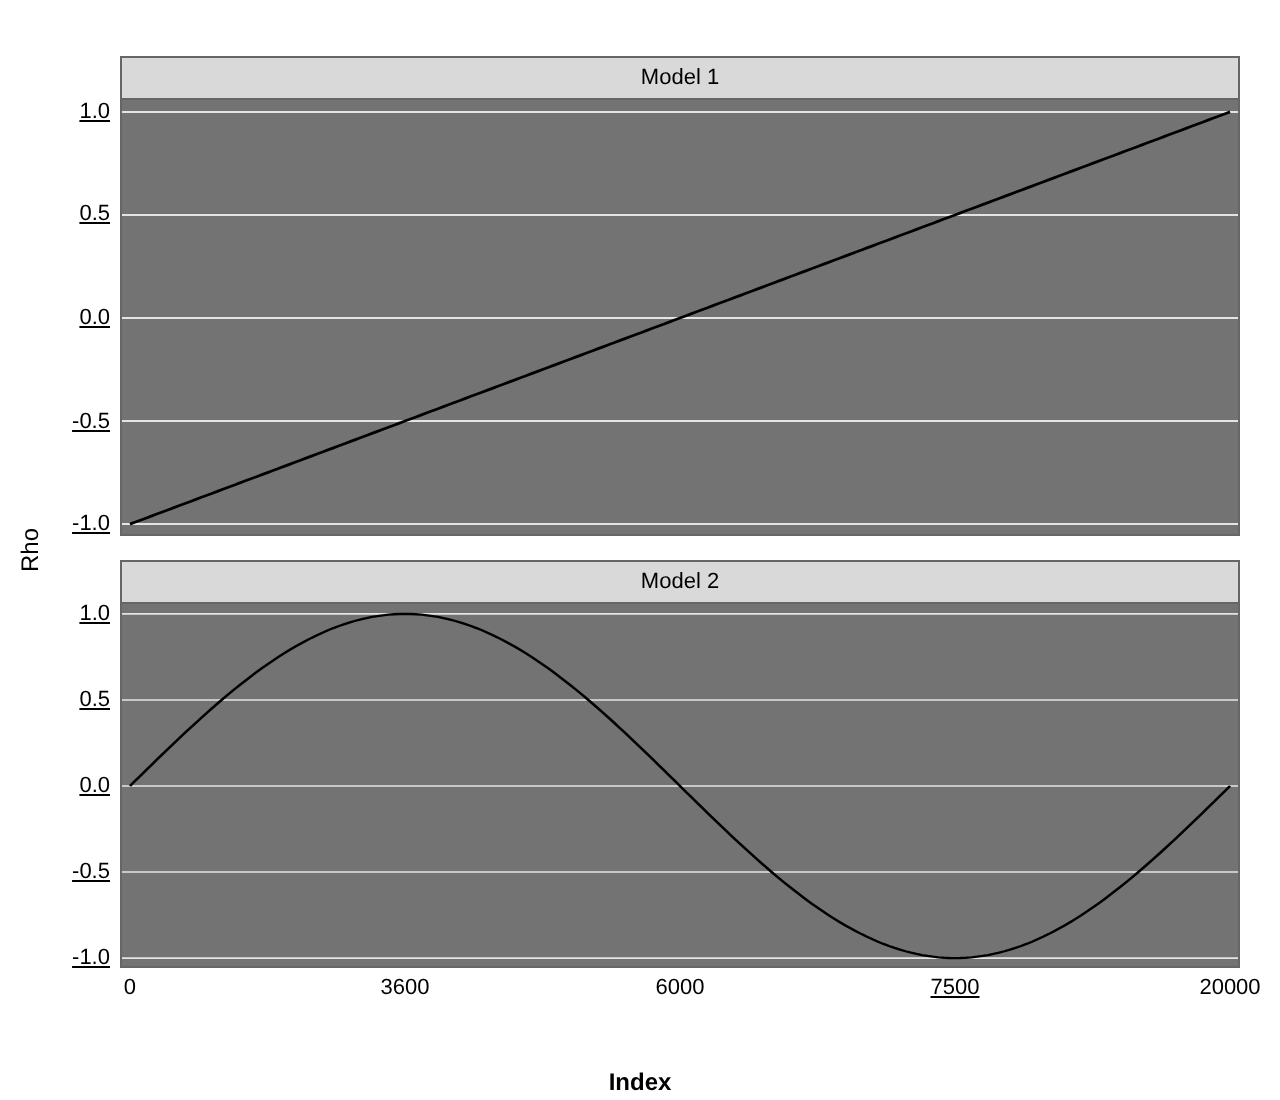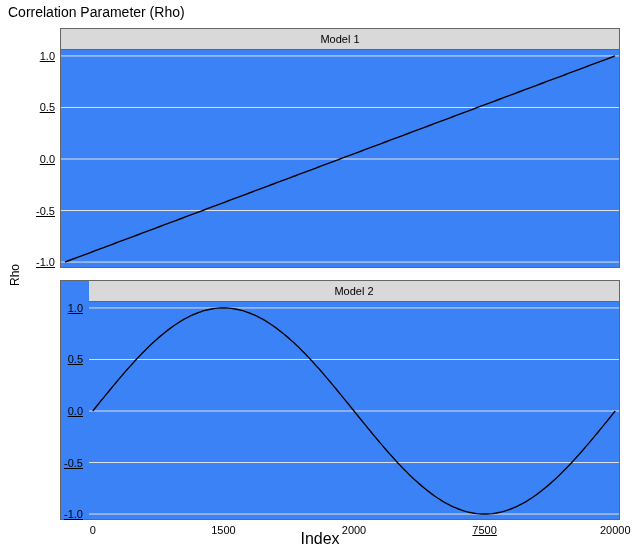--- a/index.html
+++ b/index.html
@@ -25,32 +25,33 @@
     top: 50%;
     transform: translateY(-50%) rotate(-90deg);
     transform-origin: center;
     font-size: 12px;
   }
   .xlabel {
     position: absolute;
     bottom: 2px;
     left: 50%;
     transform: translateX(-50%);
-    font-size: 16px;
+    font-size: 12px;
+    font-weight: bold;
   }
   .panel {
     position: absolute;
     left: 60px;
     width: 560px;
     border: 1px solid #666;
     box-sizing: border-box;
-    background: #3b82f6;
+    background: #737373;
   }
   .panel.top    { top: 28px;  height: 240px; }
-  .panel.bottom { top: 280px; height: 240px; padding-left: 28px; }
+  .panel.bottom { top: 280px; height: 204px; }
   .strip {
     height: 20px;
     background: #d9d9d9;
     border-bottom: 1px solid #666;
     font-size: 11px;
     display: flex;
     align-items: center;
     justify-content: center;
   }
   .plot {
@@ -81,21 +82,20 @@
     padding-top: 4px;
     font-size: 11px;
     transform: translateX(-50%);
     white-space: nowrap;
   }
 </style>
 </head>
 <body>
 
 <div class="figure">
-  <div class="title">Correlation Parameter (Rho)</div>
   <div class="ylabel">Rho</div>
   <div class="xlabel">Index</div>
 
   <div class="panel top">
     <div class="strip">Model 1</div>
     <div class="plot">
       <svg viewBox="0 0 560 220" preserveAspectRatio="none">
         <g class="hgrid">
             <line x1="0" x2="560" y1="214" y2="214"></line>
             <line x1="0" x2="560" y1="162" y2="162"></line>
@@ -126,19 +126,19 @@
             <line x1="0" x2="560" y1="6" y2="6"></line>
           </g>
         <path class="series" d="M4 110 L6.76 106.73328105587466 L9.52 103.4697859689514 L12.28 100.21273541487452 L15.040000000000001 96.96534370931235 L17.8 93.73081563581599 L20.56 90.51234328308465 L23.32 87.31310289475958 L26.080000000000002 84.13625173485511 L28.84 80.98492497192015 L31.6 77.86223258500547 L34.36 74.77125629448969 L37.12 71.71504652079349 L39.88 68.69661937398283 L42.64 65.71895367723243 L45.4 62.78498802708714 L48.160000000000004 59.897617893421625 L50.92 57.05969276196137 L53.68 54.27401332218437 L56.44 51.54332870337842 L59.2 48.8703337615828 L61.96 46.25766642009043 L64.72 43.70790506613628 L67.48 41.22356600634021 L70.24 38.807100983416376 L73 36.46089475659906 L75.76 34.187262748173225 L78.52000000000001 31.988448758432213 L81.28 29.866622751317948 L84.03999999999999 27.823878712928206 L86.8 25.862232585005472 L89.56 23.98362027544559 L92.32000000000001 22.189895747790445 L95.08 20.48282919158987 L97.84 18.86410527543819 L100.6 17.335321484409747 L103.36 15.89798654353396 L106.12 14.55351892886597 L108.88 13.30324546762185 L111.64 12.148400028760534 L114.4 11.090122305304021 L117.16 10.12945668959793 L119.92 9.267351242622368 L122.67999999999999 8.50465675837026 L125.44 7.84212592421639 L128.2 7.2804125781056825 L130.96 6.820071063294307 L133.72 6.461555681279691 L136.48 6.205220243459763 L139.24 6.051317721963926 L142 6 L144.76 6.051317721963926 L147.52 6.205220243459763 L150.28 6.461555681279691 L153.04000000000002 6.820071063294307 L155.8 7.2804125781056825 L158.56 7.8421259242163615 L161.32 8.50465675837026 L164.07999999999998 9.267351242622368 L166.84 10.12945668959793 L169.6 11.090122305304021 L172.35999999999999 12.148400028760534 L175.12 13.30324546762185 L177.88 14.55351892886597 L180.64000000000001 15.89798654353396 L183.4 17.335321484409747 L186.16 18.86410527543819 L188.92000000000002 20.48282919158987 L191.68 22.189895747790416 L194.44 23.98362027544553 L197.2 25.862232585005472 L199.95999999999998 27.823878712928177 L202.72 29.86662275131792 L205.48 31.988448758432213 L208.24 34.187262748173225 L211 36.46089475659906 L213.76 38.807100983416404 L216.52 41.22356600634021 L219.28 43.70790506613628 L222.04000000000002 46.25766642009046 L224.8 48.87033376158277 L227.56 51.54332870337839 L230.32 54.27401332218437 L233.07999999999998 57.05969276196137 L235.84 59.897617893421625 L238.6 62.78498802708714 L241.35999999999999 65.71895367723243 L244.12 68.69661937398283 L246.88 71.71504652079346 L249.64000000000001 74.77125629448969 L252.4 77.86223258500547 L255.16 80.98492497192018 L257.92 84.13625173485505 L260.68 87.31310289475955 L263.44 90.51234328308459 L266.2 93.73081563581599 L268.96 96.96534370931234 L271.71999999999997 100.21273541487452 L274.48 103.4697859689514 L277.24 106.73328105587466 L280 109.99999999999997 L282.76 113.26671894412536 L285.52 116.53021403104859 L288.28000000000003 119.78726458512551 L291.04 123.0346562906876 L293.8 126.269184364184 L296.56 129.48765671691538 L299.32 132.6868971052404 L302.08000000000004 135.86374826514492 L304.84000000000003 139.01507502807985 L307.6 142.13776741499447 L310.36 145.22874370551028 L313.12 148.28495347920645 L315.88 151.30338062601714 L318.64 154.2810463227675 L321.4 157.21501197291286 L324.15999999999997 160.10238210657837 L326.91999999999996 162.9403072380386 L329.68 165.72598667781563 L332.44 168.45667129662158 L335.2 171.1296662384172 L337.96 173.74233357990957 L340.71999999999997 176.29209493386372 L343.48 178.77643399365974 L346.24 181.19289901658362 L349 183.5391052434009 L351.76 185.8127372518268 L354.52 188.01155124156776 L357.28000000000003 190.1333772486821 L360.04 192.1761212870718 L362.8 194.13776741499453 L365.56 196.0163797245544 L368.32 197.81010425220958 L371.08000000000004 199.51717080841016 L373.84000000000003 201.1358947245618 L376.6 202.66467851559025 L379.36 204.102013456466 L382.12 205.44648107113403 L384.88 206.69675453237812 L387.64 207.85159997123944 L390.4 208.90987769469598 L393.15999999999997 209.87054331040207 L395.91999999999996 210.73264875737763 L398.68 211.49534324162974 L401.44 212.15787407578364 L404.2 212.71958742189432 L406.96 213.1799289367057 L409.71999999999997 213.5384443187203 L412.48 213.79477975654024 L415.24 213.94868227803607 L418 214 L420.76 213.94868227803607 L423.52 213.79477975654024 L426.28000000000003 213.53844431872034 L429.04 213.1799289367057 L431.8 212.71958742189432 L434.56 212.1578740757836 L437.32 211.49534324162974 L440.08000000000004 210.73264875737763 L442.84000000000003 209.87054331040207 L445.6 208.90987769469598 L448.36 207.85159997123947 L451.12 206.69675453237815 L453.88 205.44648107113403 L456.64 204.10201345646604 L459.4 202.66467851559025 L462.15999999999997 201.13589472456184 L464.91999999999996 199.51717080841013 L467.68 197.81010425220956 L470.44 196.01637972455444 L473.2 194.13776741499456 L475.96 192.17612128707182 L478.71999999999997 190.1333772486821 L481.48 188.01155124156784 L484.24 185.8127372518268 L487 183.53910524340097 L489.76 181.19289901658365 L492.52 178.77643399365985 L495.28000000000003 176.29209493386372 L498.04 173.74233357990954 L500.8 171.12966623841723 L503.56 168.4566712966216 L506.32 165.72598667781563 L509.08000000000004 162.9403072380386 L511.84000000000003 160.1023821065785 L514.6 157.2150119729129 L517.36 154.2810463227676 L520.12 151.30338062601714 L522.88 148.2849534792066 L525.64 145.22874370551028 L528.4 142.13776741499456 L531.16 139.01507502807988 L533.92 135.86374826514495 L536.68 132.6868971052404 L539.4399999999999 129.48765671691535 L542.1999999999999 126.26918436418404 L544.96 123.03465629068769 L547.72 119.78726458512554 L550.48 116.53021403104857 L553.24 113.26671894412536 L556 110.00000000000003 "></path>
       </svg>
     <div class="ytick" style="top: 97.2727%;">-1.0</div>
         <div class="ytick" style="top: 73.6364%;">-0.5</div>
         <div class="ytick" style="top: 50%;">0.0</div>
         <div class="ytick" style="top: 26.3636%;">0.5</div>
         <div class="ytick" style="top: 2.72727%;">1.0</div>
         <div class="xtick" style="left: 0.714286%;">0</div>
-        <div class="xtick" style="left: 25.3571%;">1500</div>
-        <div class="xtick" style="left: 50%;">2000</div>
+        <div class="xtick" style="left: 25.3571%;">3600</div>
+        <div class="xtick" style="left: 50%;">6000</div>
         <div class="xtick" style="left: 74.6429%; text-decoration: underline;">7500</div>
         <div class="xtick" style="left: 99.2857%;">20000</div>
       </div>
   </div>
 </div>
 
 </body></html>

